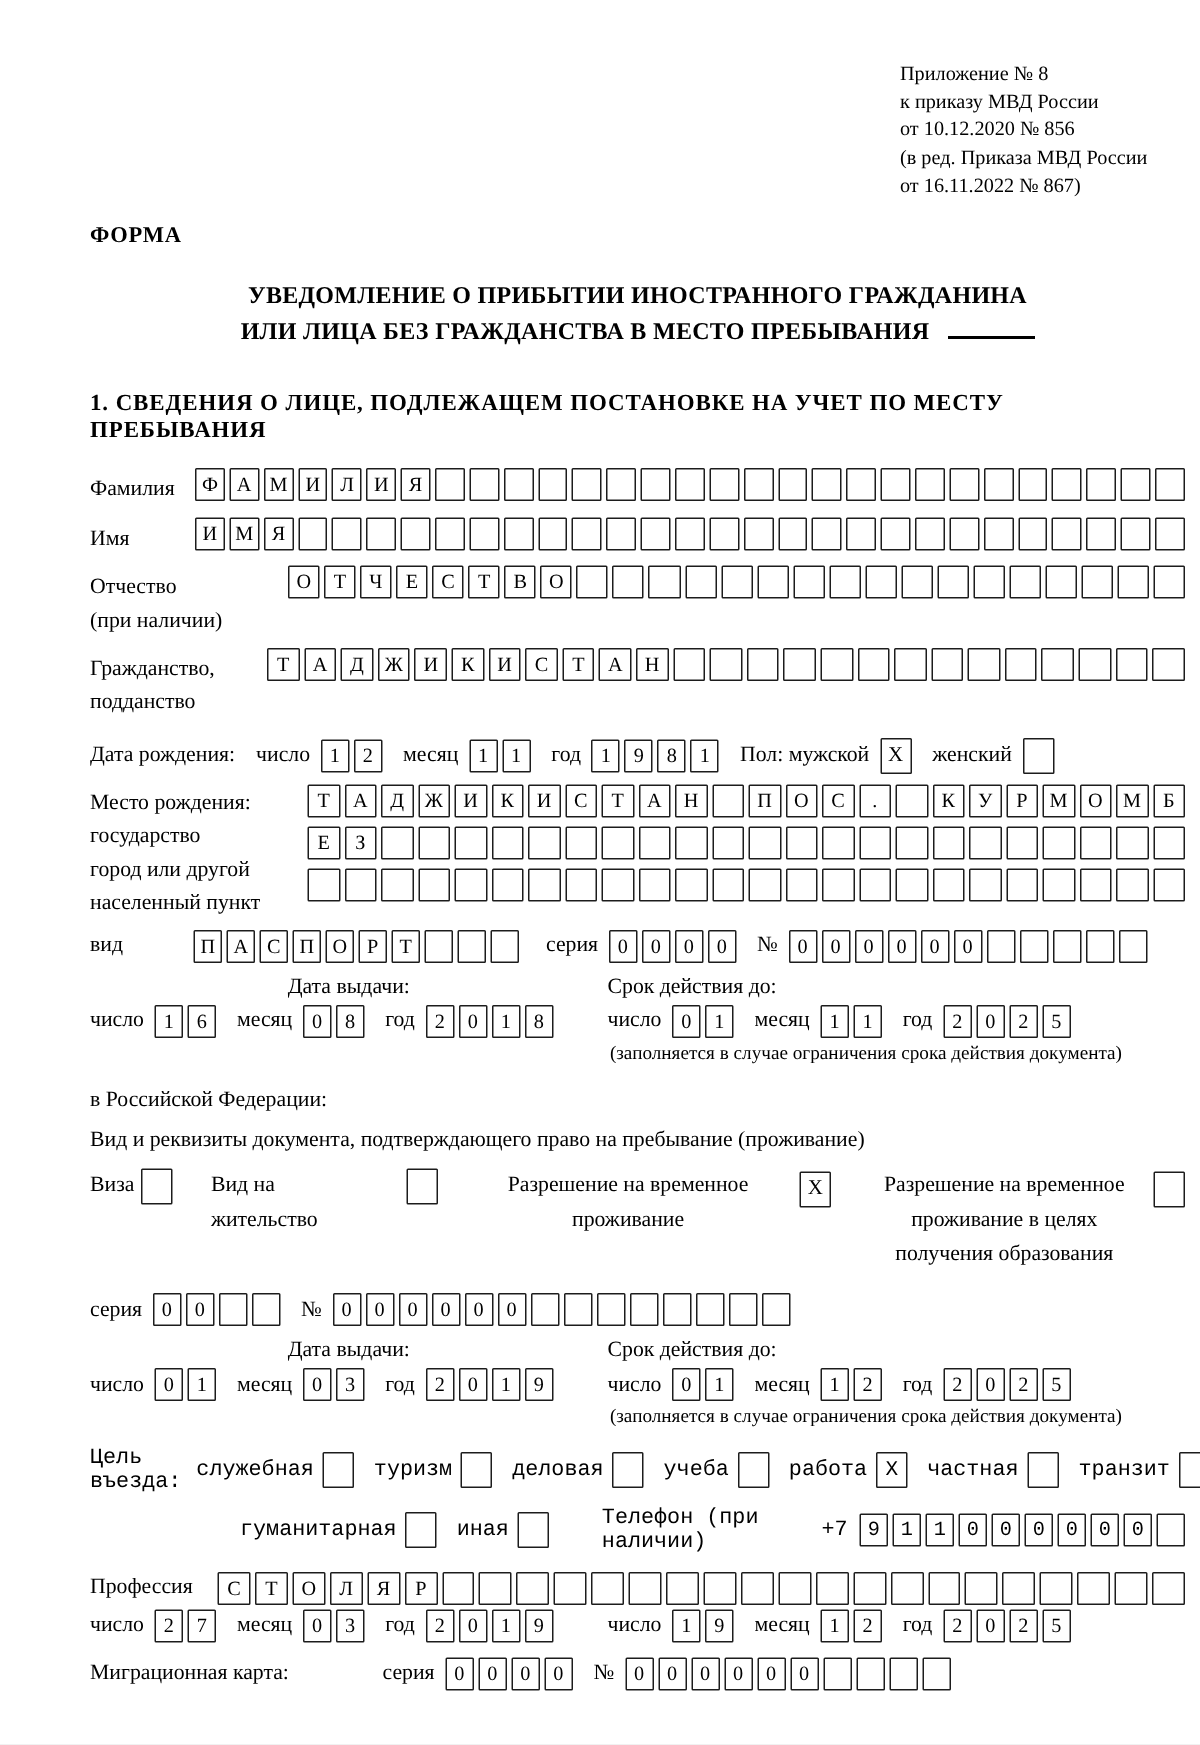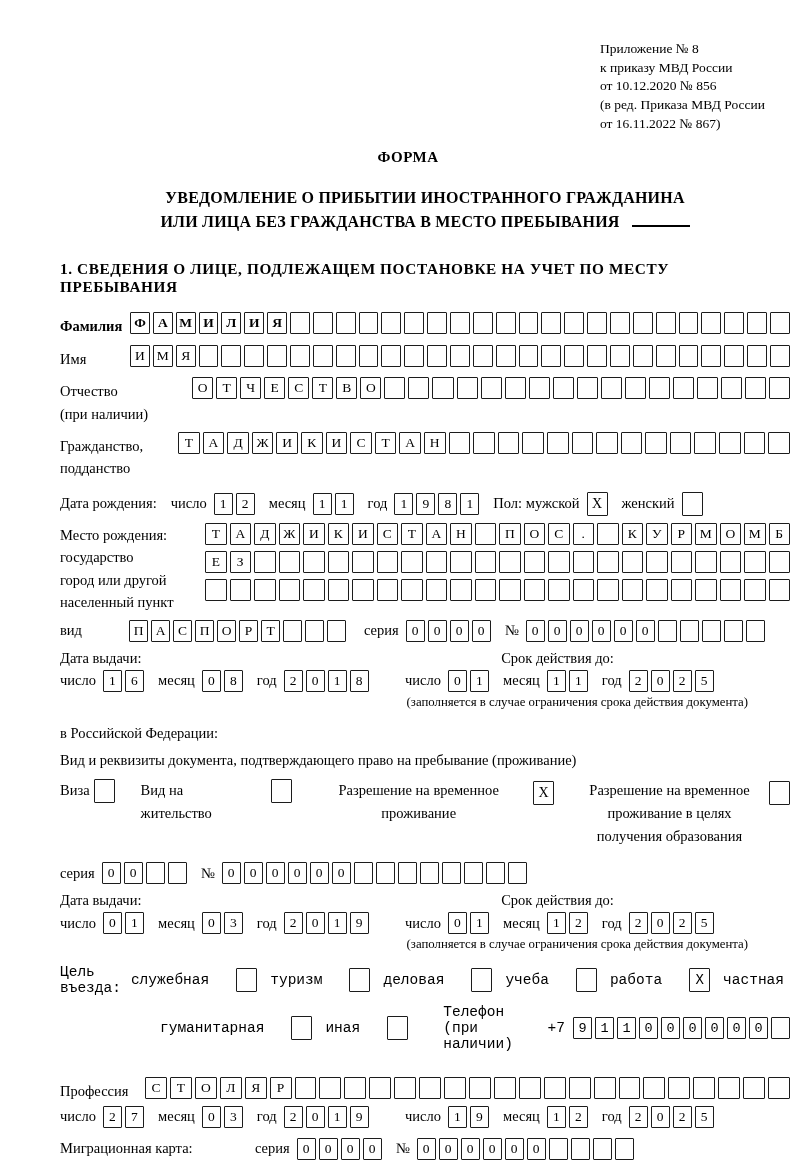--- a/index.html
+++ b/index.html
@@ -5,21 +5,21 @@
   * { margin:0; padding:0; box-sizing:border-box; }
   html,body { background:#e8e8e8; }
   body { display:flex; justify-content:center; }
   .sheet {
     width:800px; height:1163px; background:#ffffff; color:#000;
     font-family:"Liberation Serif","DejaVu Serif",serif;
     padding:40px 10px 0 60px; overflow:hidden; position:relative;
   }
   .annex-block { margin-left:auto; width:190px; font-size:13.5px; line-height:1.38; }
   .annex-block .gap { margin-top:0; }
-  .form-label { text-align:center; padding-right:34px; font-weight:bold; font-size:15px; margin-top:16px; letter-spacing:.5px; }
+  .form-label { text-align:left; padding-right:34px; font-weight:bold; font-size:15px; margin-top:16px; letter-spacing:.5px; }
   .title { text-align:center; font-weight:bold; font-size:16px; line-height:1.5; margin-top:20px; letter-spacing:.2px; }
   .blank-line { display:inline-block; width:58px; border-bottom:2px solid #000; height:14px; margin-left:12px; vertical-align:baseline; }
   .sec-heading { font-weight:bold; font-size:15.3px; margin-top:26px; letter-spacing:.6px; }
 
   .frow { display:flex; align-items:flex-start; margin-top:7px; font-size:14.5px; }
   .flabel { flex-shrink:0; padding-top:3px; line-height:1.55; }
   .w70  { width:70px; }
   .w118 { width:118px; }
   .w132 { width:132px; }
   .w145 { width:145px; }
@@ -37,38 +37,38 @@
   .inline-row { display:flex; align-items:center; margin-top:12px; font-size:14.5px; flex-wrap:nowrap; }
   .dlbl { margin:0 7px 0 14px; white-space:nowrap; }
   .dlbl.first { margin-left:0; }
   .box {
     width:21px; height:24px; border:1.5px solid #1c1c1c; border-radius:1px; flex-shrink:0;
     display:inline-flex; align-items:center; justify-content:center; font-size:14px;
   }
   .doc-heading { text-align:center; font-weight:bold; font-size:14.5px; margin-top:8px; }
 
   .dhead { display:flex; font-size:14.5px; margin-top:8px; }
-  .dhead .dl { width:345px; text-align:left; }
-  .dhead .dr { flex:1; text-align:center; padding-right:80px;font-family:Liberation Serif, serif; }
+  .dhead .dl { width:345px; text-align:center; }
+  .dhead .dr { flex:1; text-align:left; padding-right:80px;font-family:Liberation Serif, serif; }
   .dline { display:flex; align-items:center; font-size:14.5px; margin-top:3px; }
   .dline .dl { width:345px; display:flex; align-items:center; }
   .dline .dr { flex:1; display:flex; align-items:center; }
   .note-right { font-size:12.8px; text-align:right; padding-right:42px; margin-top:3px; }
 
   .stay-intro { font-size:14.5px; margin-top:10px; line-height:1.9; }
   .stay-row { display:flex; align-items:flex-start; margin-top:4px; font-size:14.5px; }
   .opt-label { line-height:1.6; }
   .opt-center { text-align:center; line-height:1.6; }
   .opt3-label { width:210px; margin-left:22px; }
   .opt4-label { width:180px; margin-left:26px; }
   .ml4 { margin-left:4px; } .ml10 { margin-left:10px; } .ml14 { margin-left:14px; } .ml26 { margin-left:26px; }
   .mt2 { margin-top:2px; }
 
   .purpose-row { display:flex; align-items:center; font-size:14.5px; margin-top:12px;font-family:Liberation Mono, monospace; }
-  .p-item { display:flex; align-items:center; margin-right:13px;gap:21px; }
+  .p-item { display:flex; align-items:center; margin-right:13px; }
   .p-item .box { margin-left:6px; }
   .indent100 { margin-left:100px; }
 </style>
 </head>
 <body>
 
 <div class="sheet">
 
   <div class="annex-block">
     <div>Приложение № 8</div>
@@ -82,21 +82,21 @@
 
   <div class="title">
     <div>УВЕДОМЛЕНИЕ О ПРИБЫТИИ ИНОСТРАННОГО ГРАЖДАНИНА</div>
     <div>
       <span>ИЛИ ЛИЦА БЕЗ ГРАЖДАНСТВА В МЕСТО ПРЕБЫВАНИЯ</span><span class="blank-line"></span>
     </div>
   </div>
 
   <div class="sec-heading">1. СВЕДЕНИЯ О ЛИЦЕ, ПОДЛЕЖАЩЕМ ПОСТАНОВКЕ НА УЧЕТ ПО МЕСТУ ПРЕБЫВАНИЯ</div>
 
-  <div class="frow" style="margin-top:16px;font-weight:bold;">
+  <div class="frow" style="margin-top:16px;">
     <div class="flabel w70">Фамилия</div>
     <div class="cells">
         <span class="cell">Ф</span>
         <span class="cell">А</span>
         <span class="cell">М</span>
         <span class="cell">И</span>
         <span class="cell">Л</span>
         <span class="cell">И</span>
         <span class="cell">Я</span>
         <span class="cell"></span>
@@ -564,21 +564,21 @@
         <span class="cell">0</span>
         <span class="cell">0</span>
         <span class="cell">0</span>
         <span class="cell">0</span>
         <span class="cell">0</span>
         <span class="cell">0</span>
         <span class="cell"></span>
       </span>
   </div>
 
-  <div class="frow" style="margin-top:25px;">
+  <div class="frow" style="margin-top:8px;align-items:flex-end;">
     <div class="flabel" style="width:85px;">Профессия</div>
     <div class="cells">
         <span class="cell">С</span>
         <span class="cell">Т</span>
         <span class="cell">О</span>
         <span class="cell">Л</span>
         <span class="cell">Я</span>
         <span class="cell">Р</span>
         <span class="cell"></span>
         <span class="cell"></span>

